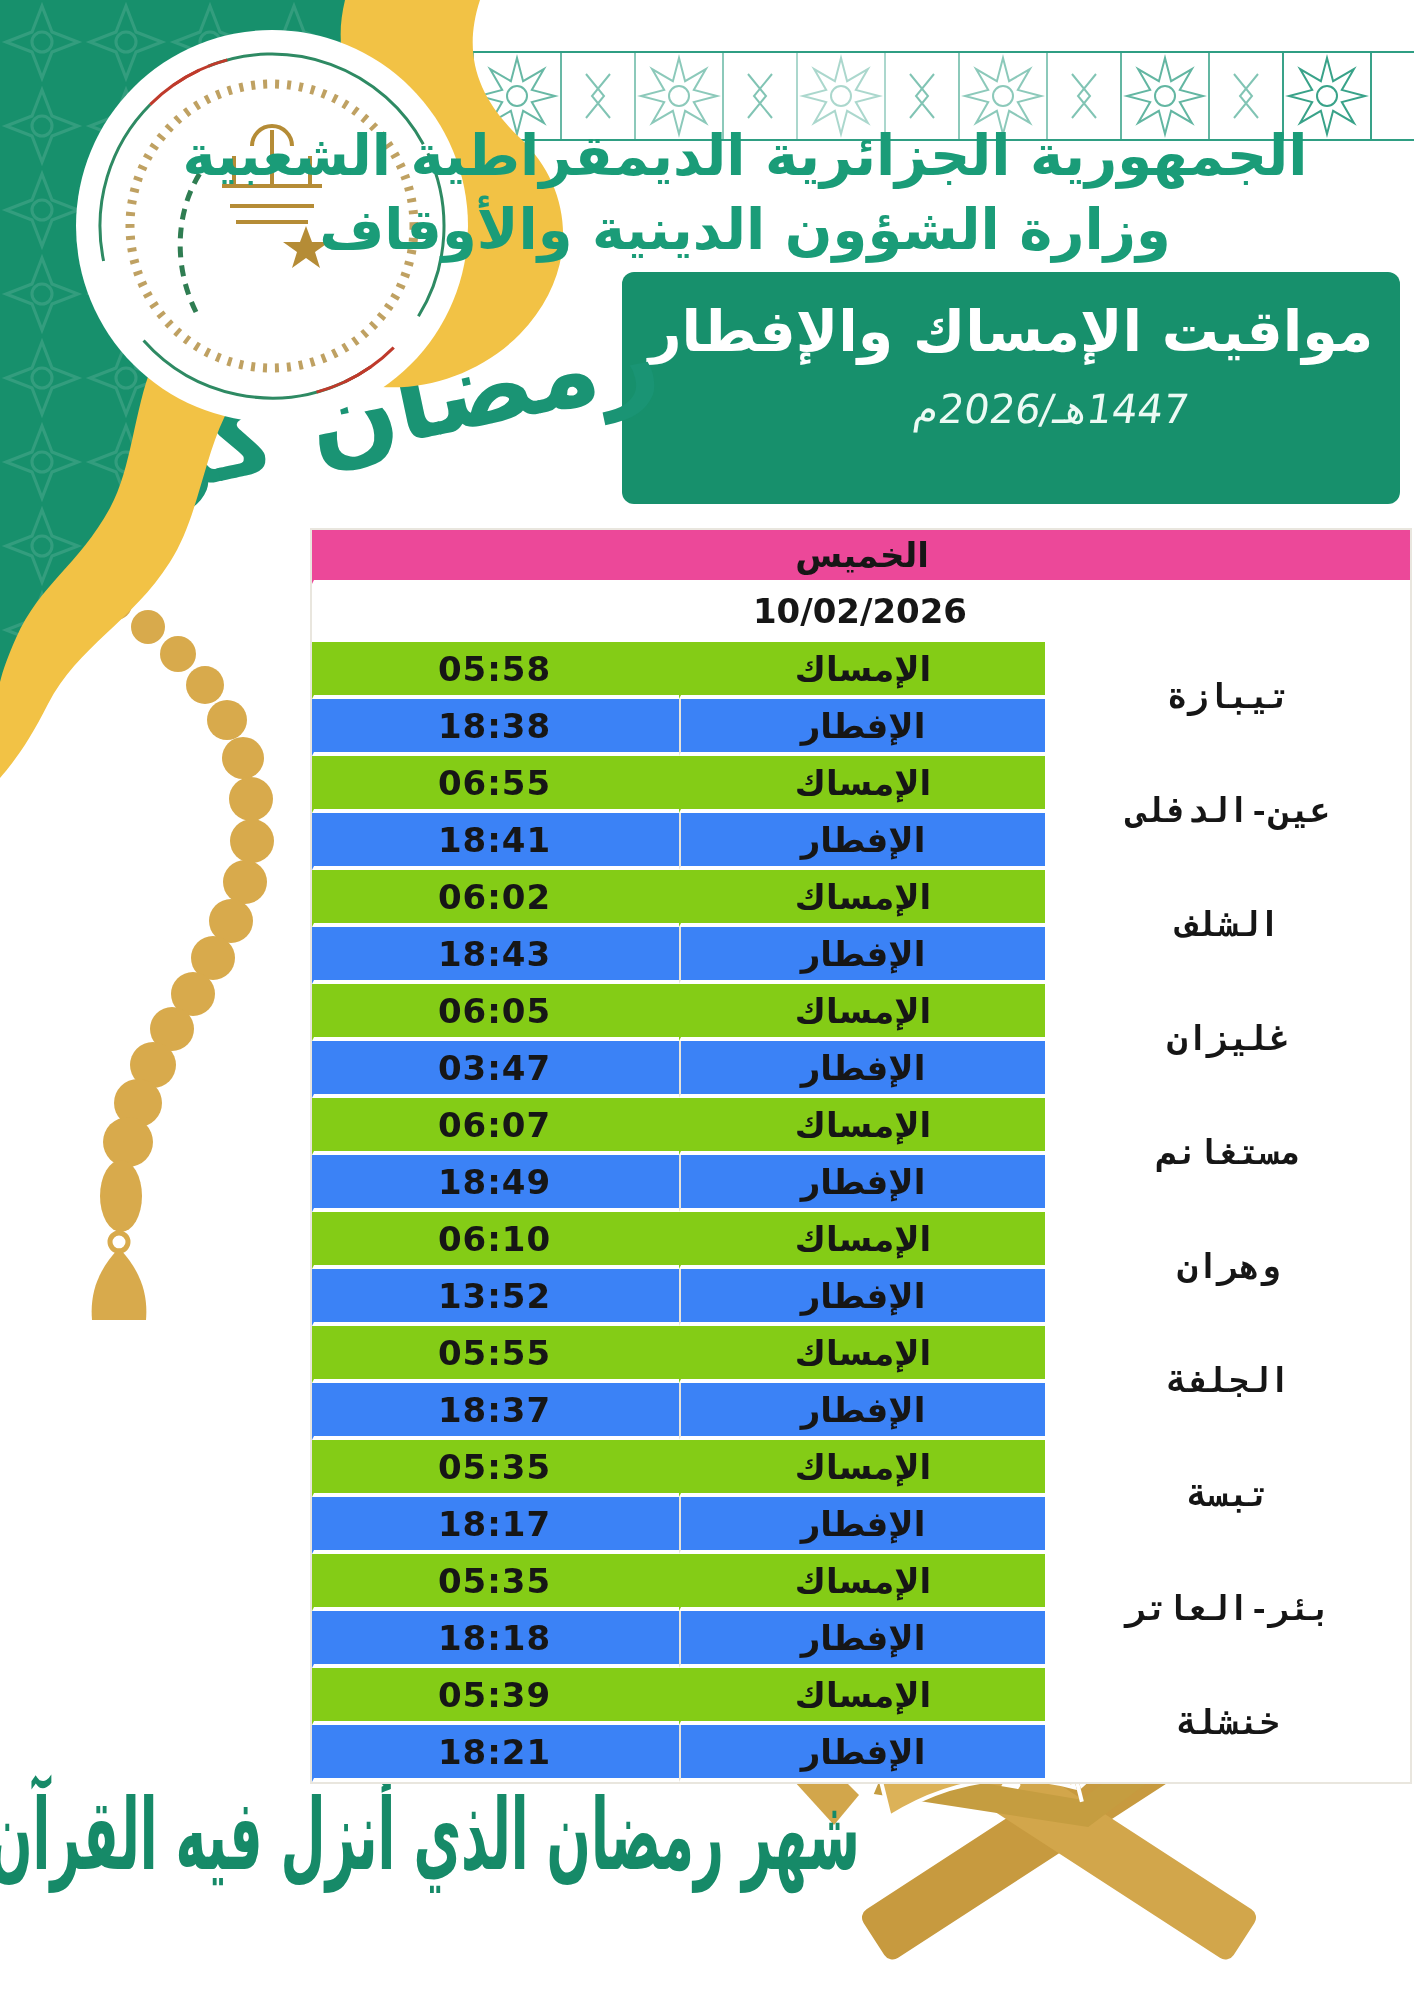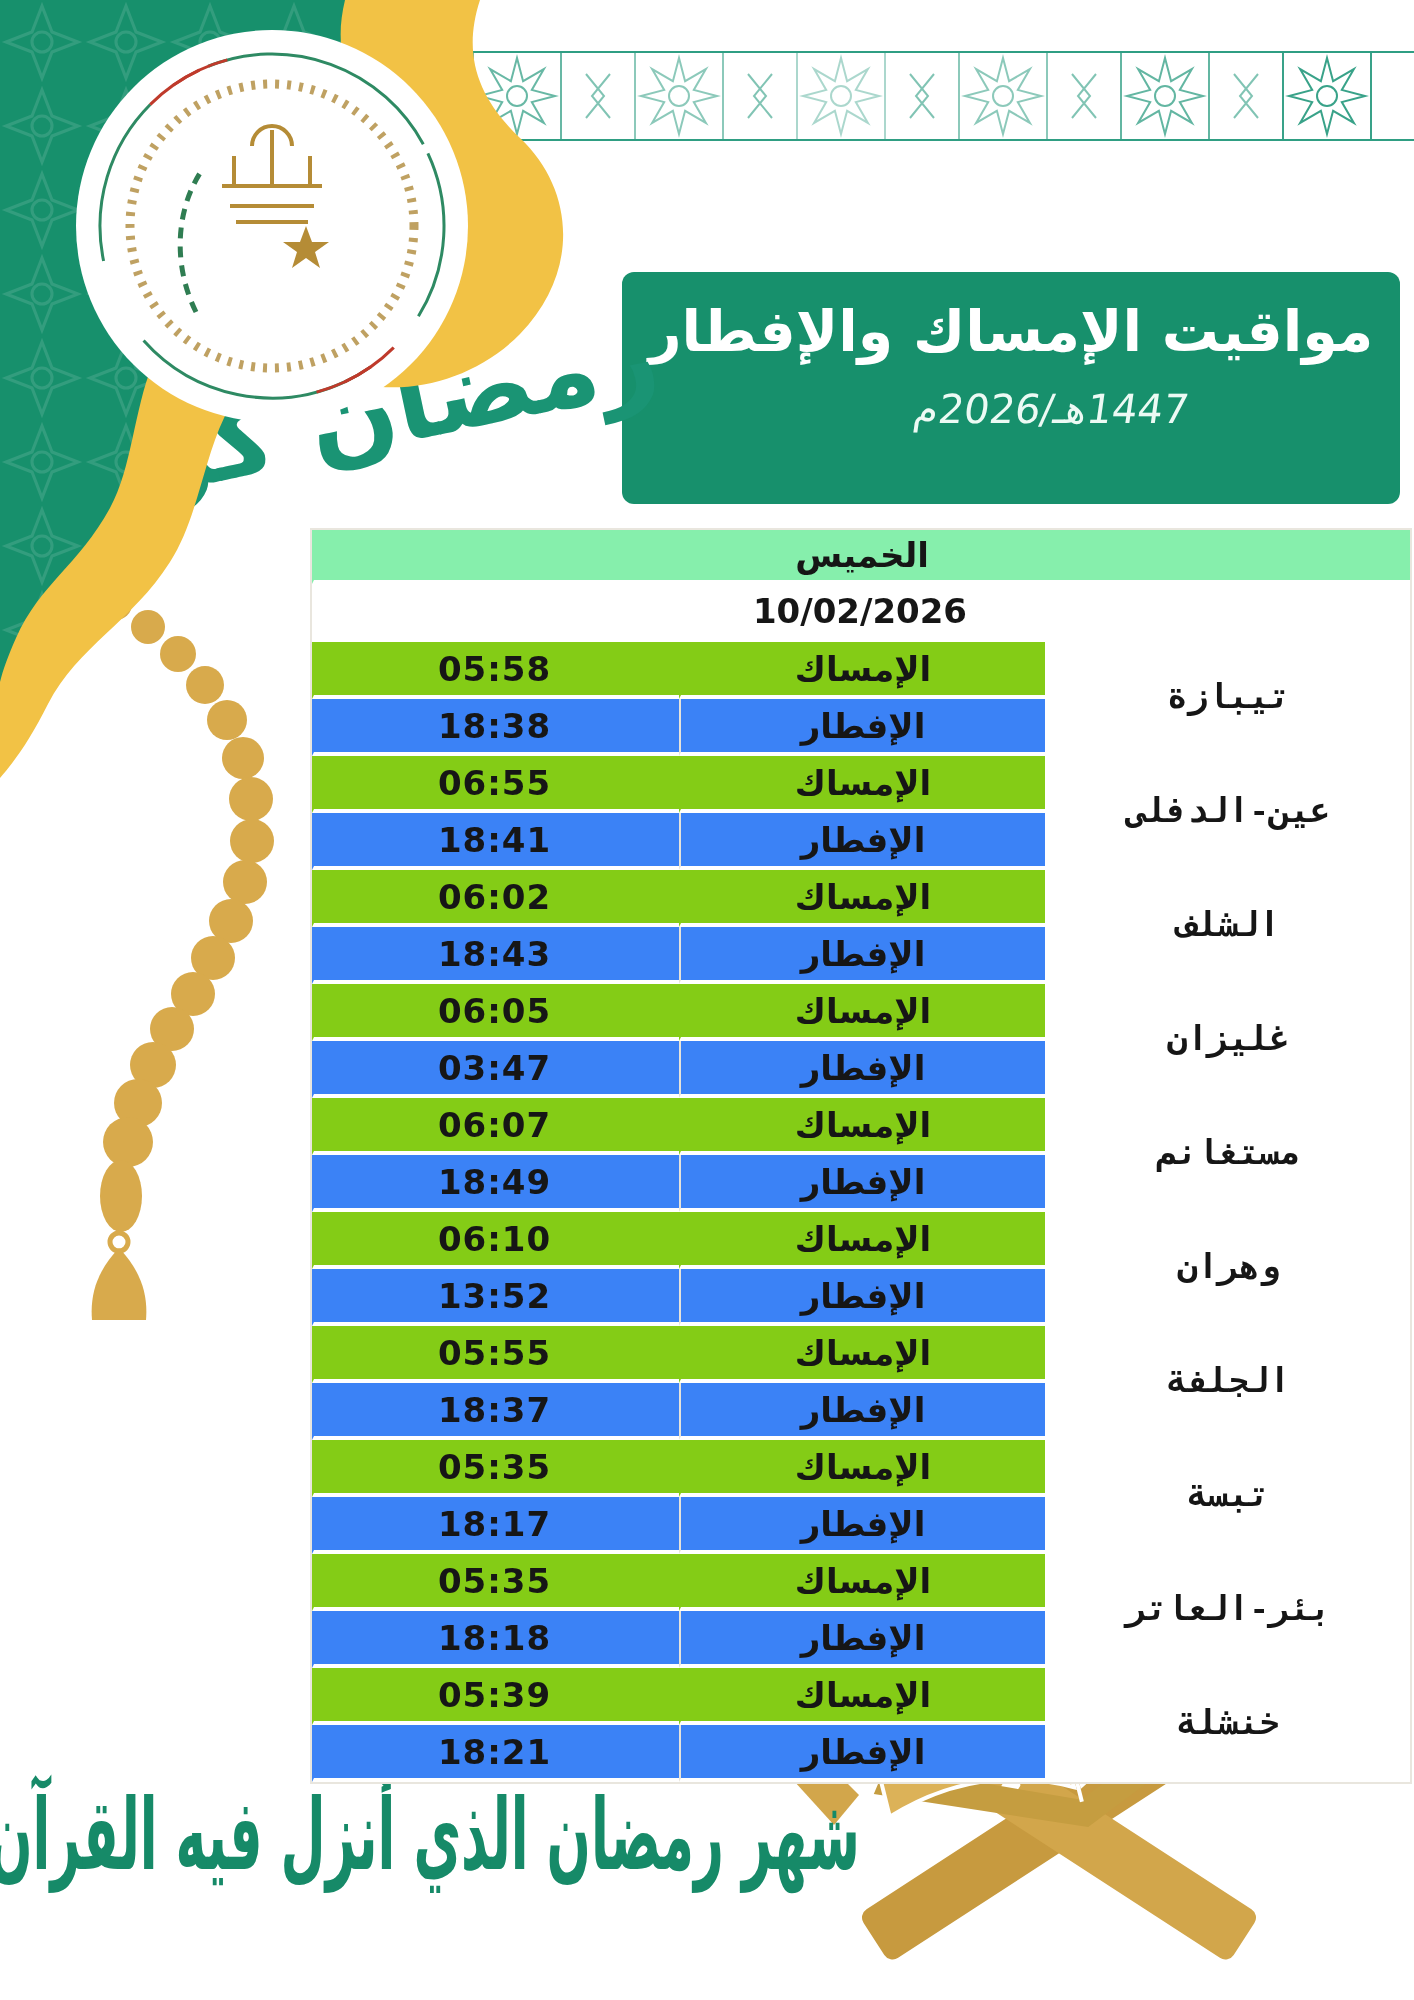--- a/index.html
+++ b/index.html
@@ -44,21 +44,21 @@
   }
   table.timetable{
     border-collapse:separate;border-spacing:0;width:100%;direction:rtl;
     font-weight:bold;color:#161616;table-layout:fixed;
   }
   table.timetable td{
     text-align:center;vertical-align:middle;
     border-bottom:4px solid #fff;border-left:2px solid transparent;
     font-size:34px;padding:0;
   }
-  td.day-cell{background:#86efac;height:50px;margin-left:12px;}
+  td.day-cell{background:#ec4899;height:50px;margin-left:12px;}
   td.date-cell{background:#fff;height:54px;direction:ltr;}
   tr.imsak-row td.label,tr.imsak-row td.time{background:#84cc16;}
   tr.iftar-row td.label,tr.iftar-row td.time{background:#3b82f6;border-left-color:#e6e3da;}
   tr.iftar-row td.time{border-left-color:transparent;}
   td.city{background:#fff;border-left-color:#e6e3da;font-size:34px;font-family:Liberation Mono, monospace;}
   tr.imsak-row td{height:53px;}
   tr.iftar-row td{height:53px;}
   td.time{font-size:36px;letter-spacing:1px;direction:ltr;}
   
   .verse{
@@ -164,20 +164,24 @@
         <path d="M230,206 h84 M236,222 h72"></path>
       </g>
 
       <path d="M300,312 A78,78 0 1 1 300,156 A62,62 0 1 0 300,312 Z" fill="#b58c36"></path>
       <polygon points="306,226 312,242 329,242 315,252 320,268 306,258 292,268 297,252 283,242 300,242" fill="#b58c36"></polygon>
 
       <path d="M196,312 C174,268 174,212 202,170" fill="none" stroke="#2f7d52" stroke-width="5" stroke-dasharray="11 8"></path>
     </g>
   </svg>
 
+  <div class="titles">
+    <div class="line1">الجمهورية الجزائرية الديمقراطية الشعبية</div>
+    <div class="line2">وزارة الشؤون الدينية والأوقاف</div>
+  </div>
 
   <div class="banner">
     <div class="banner-title">مواقيت الإمساك والإفطار</div>
     <div class="banner-year">1447هـ/2026م</div>
   </div>
 
   <div class="ramadan">رمضان كريم</div>
 
   <svg class="beads" width="300" height="800" viewBox="0 0 300 800">
     <g fill="#d8aa4c">

